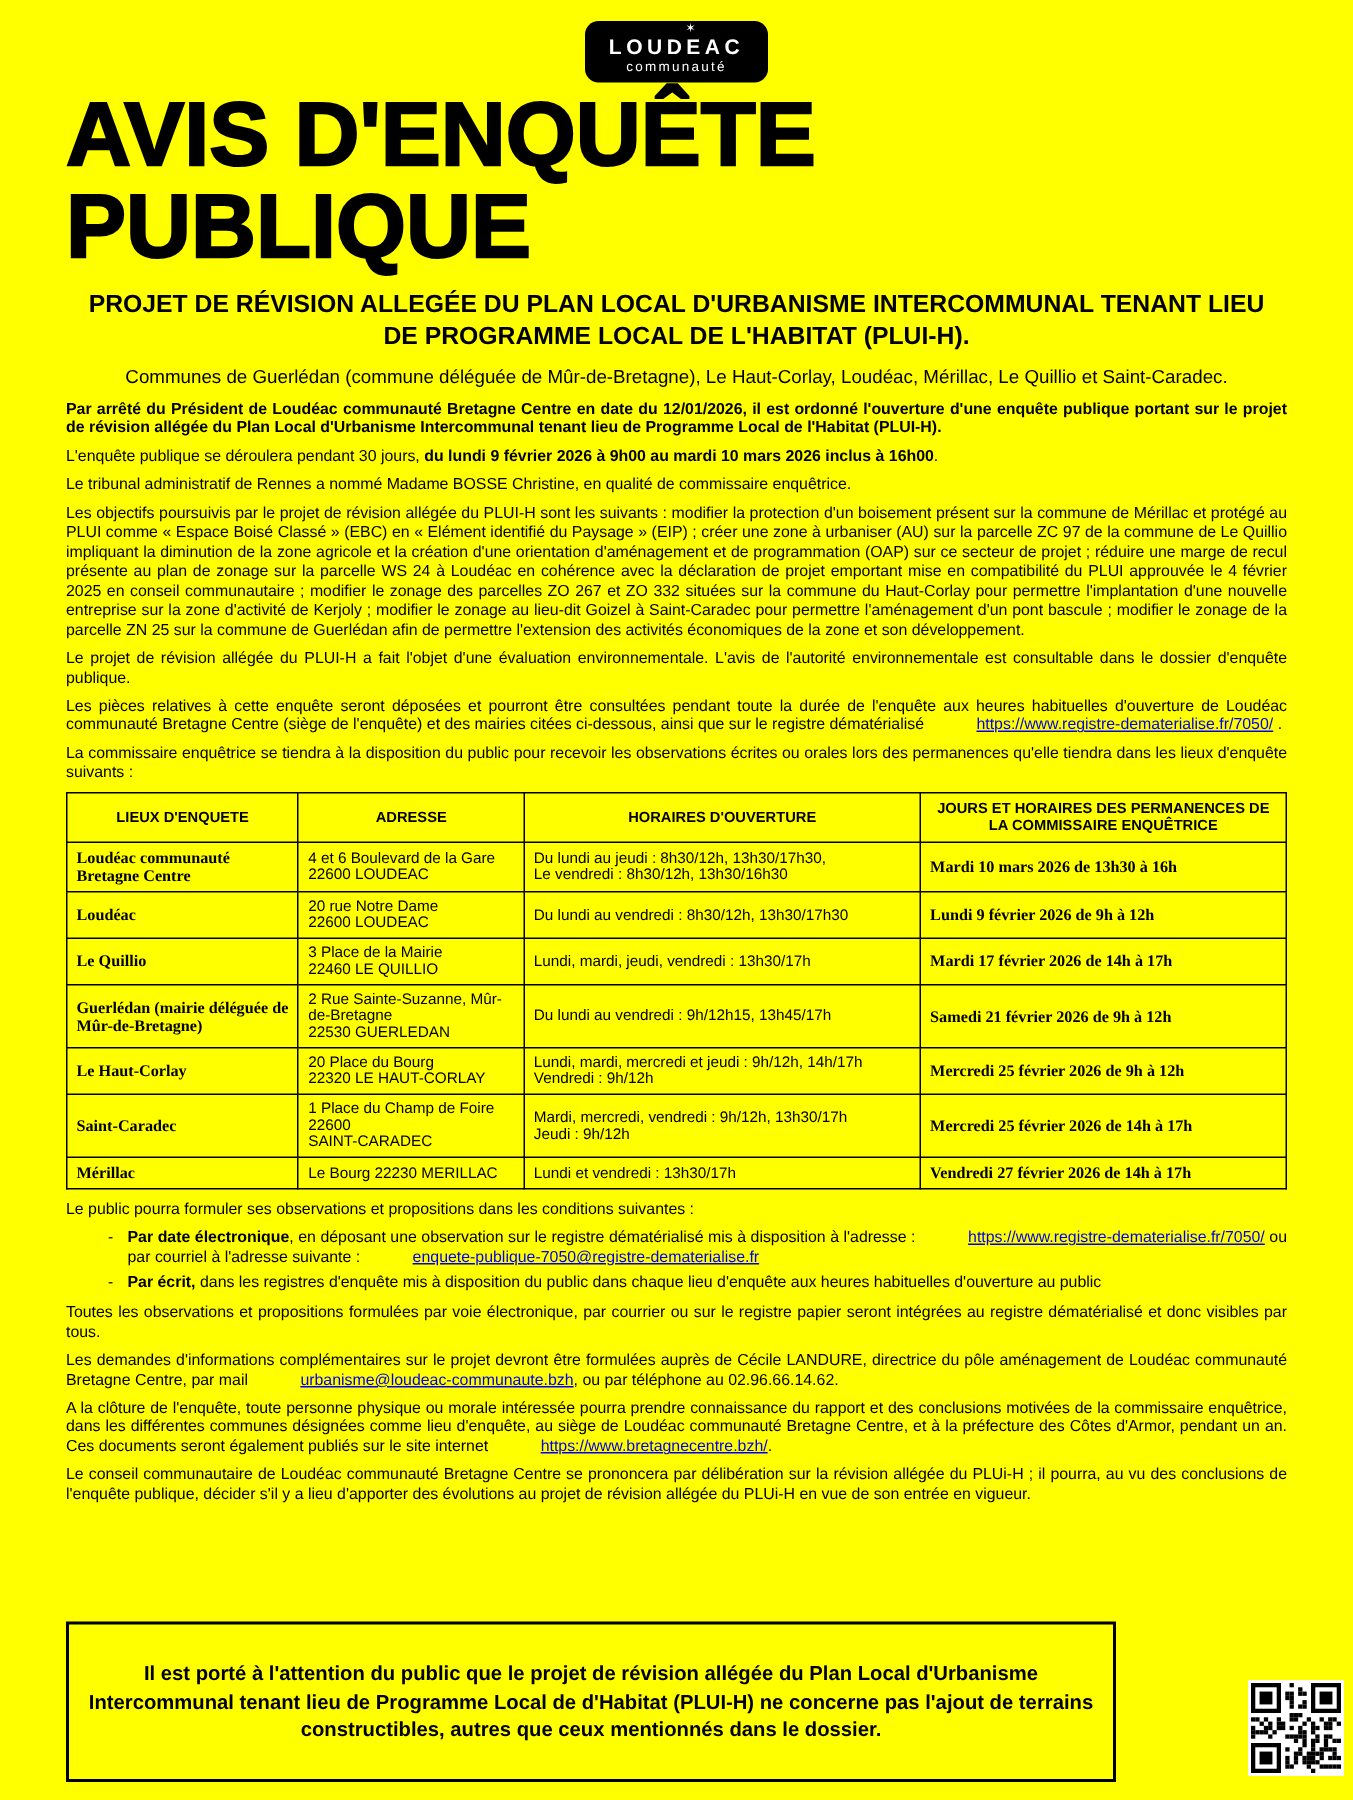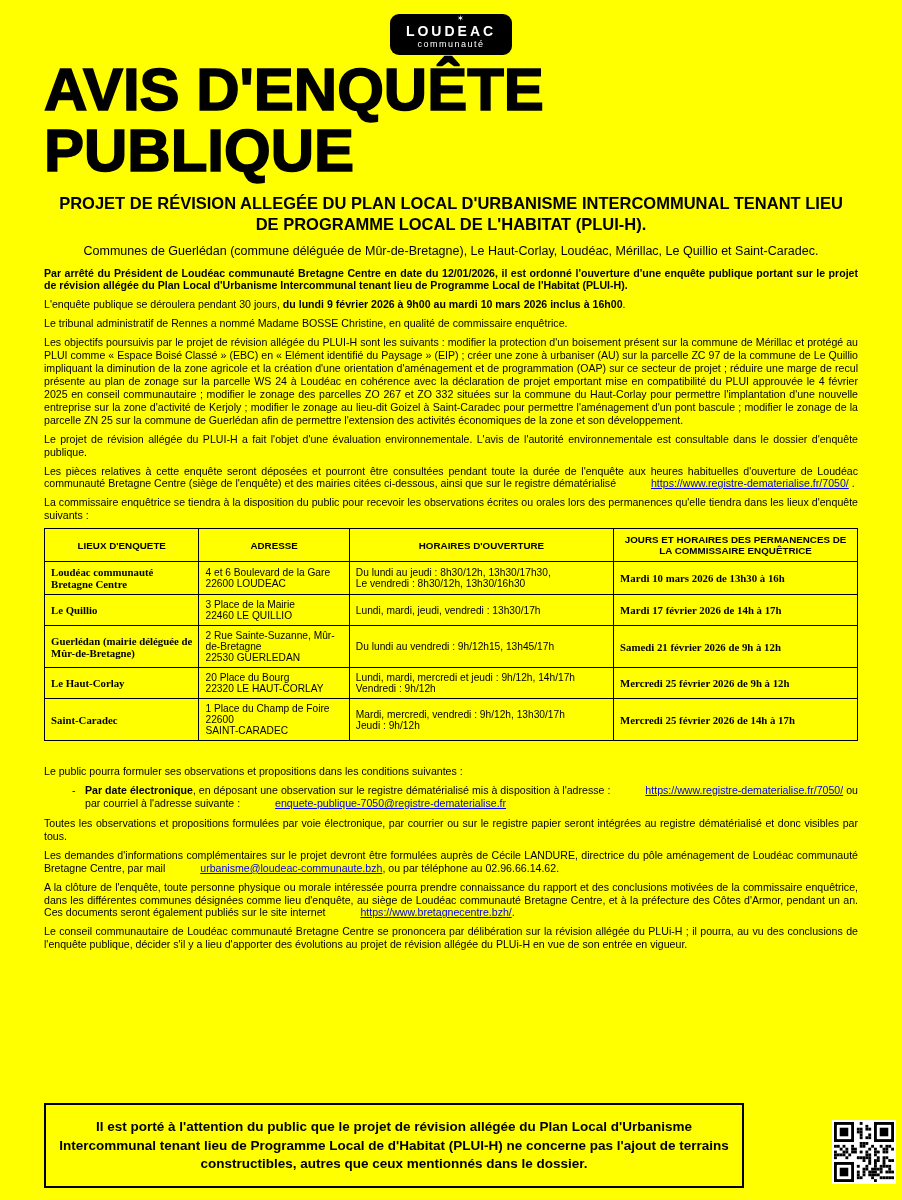--- a/index.html
+++ b/index.html
@@ -25,35 +25,35 @@
            -webkit-text-stroke: 1.6px #000; }
   .title span { display: block; }
   .subtitle { margin: 12px auto 9px; max-width: 800px; text-align: center;
               font-weight: bold; font-size: 16.5px; line-height: 1.25; }
   .communes { margin: 0 0 9px; text-align: center; font-size: 12.5px; }
   
   .para { font-size: 10.6px; line-height: 1.22; text-align: justify; margin: 0 0 6px; }
   .b { font-weight: bold; }
   a { color: #0000EE; text-decoration: underline; cursor: pointer; padding-left: 32px; }
   
-  table.enquete { width: 100%; border-collapse: collapse; margin: 2px 0 24px; }
+  table.enquete { width: 100%; border-collapse: collapse; margin: 2px 0 7px; }
   .enquete th, .enquete td { border: 1px solid #000; padding: 4px 6px; vertical-align: middle; }
   .enquete th { font-size: 9.8px; font-weight: bold; text-align: center; padding: 5px 4px; }
   .enquete td { font-size: 10.2px; }
   .enquete td.lieu, .enquete td.perm { font-weight: bold; font-size: 10.8px; font-family: Liberation Serif, serif; }
   .cl { display: block; }
   .cl:empty { display: none; }
   
   .obs-list { margin: 1px 0 7px 28px; }
   .obs-item { font-size: 10.6px; line-height: 1.22; text-align: justify;
               position: relative; padding-left: 13px; margin-bottom: 4px; }
   .obs-item::before { content: "-"; position: absolute; left: 0; top: 0; }
   
   .notice-box { position: absolute; left: 44px; bottom: 12px; width: 700px;
-                border: 2.5px solid #000; padding: 13px 12px;
+                border: 2.5px solid #000; padding: 24px 12px;
                 font-weight: bold; font-size: 13.5px; text-align: center; line-height: 1.35; }
   .qr { position: absolute; right: 6px; bottom: 16px; width: 64px; height: 64px;
         background: #fff; padding: 2px; }
   .qr svg { width: 60px; height: 60px; display: block; }
 </style>
 </head>
 <body>
 
 <div class="page">
 
@@ -110,20 +110,31 @@
             <span class="cl">4 et 6 Boulevard de la Gare</span>
             <span class="cl">22600 LOUDEAC</span>
           </td>
         <td>
             <span class="cl">Du lundi au jeudi : 8h30/12h, 13h30/17h30,</span>
             <span class="cl">Le vendredi : 8h30/12h, 13h30/16h30</span>
           </td>
         <td class="perm">Mardi 10 mars 2026 de 13h30 à 16h</td>
       </tr>
       <tr>
+        <td class="lieu">Loudéac</td>
+        <td>
+            <span class="cl">20 rue Notre Dame</span>
+            <span class="cl">22600 LOUDEAC</span>
+          </td>
+        <td>
+            <span class="cl">Du lundi au vendredi : 8h30/12h, 13h30/17h30</span>
+          </td>
+        <td class="perm">Lundi 9 février 2026 de 9h à 12h</td>
+      </tr>
+      <tr>
         <td class="lieu">Le Quillio</td>
         <td>
             <span class="cl">3 Place de la Mairie</span>
             <span class="cl">22460 LE QUILLIO</span>
           </td>
         <td>
             <span class="cl">Lundi, mardi, jeudi, vendredi : 13h30/17h</span>
           </td>
         <td class="perm">Mardi 17 février 2026 de 14h à 17h</td>
       </tr>
@@ -155,27 +166,38 @@
         <td>
             <span class="cl">1 Place du Champ de Foire 22600</span>
             <span class="cl">SAINT-CARADEC</span>
           </td>
         <td>
             <span class="cl">Mardi, mercredi, vendredi : 9h/12h, 13h30/17h</span>
             <span class="cl">Jeudi : 9h/12h</span>
           </td>
         <td class="perm">Mercredi 25 février 2026 de 14h à 17h</td>
       </tr>
+      <tr>
+        <td class="lieu">Mérillac</td>
+        <td>
+            <span class="cl">Le Bourg 22230 MERILLAC</span>
+          </td>
+        <td>
+            <span class="cl">Lundi et vendredi : 13h30/17h</span>
+          </td>
+        <td class="perm">Vendredi 27 février 2026 de 14h à 17h</td>
+      </tr>
     </tbody>
   </table>
 
   <p class="para">Le public pourra formuler ses observations et propositions dans les conditions suivantes :</p>
 
   <div class="obs-list">
     <div class="obs-item"><span class="b">Par date électronique</span><span>, en déposant une observation sur le registre dématérialisé mis à disposition à l'adresse : </span><a href="#">https://www.registre-dematerialise.fr/7050/</a><span> ou par courriel à l'adresse suivante : </span><a href="#">enquete-publique-7050@registre-dematerialise.fr</a></div>
+    <div class="obs-item"><span class="b">Par écrit,</span><span> dans les registres d'enquête mis à disposition du public dans chaque lieu d'enquête aux heures habituelles d'ouverture au public</span></div>
   </div>
 
   <p class="para">Toutes les observations et propositions formulées par voie électronique, par courrier ou sur le registre papier seront intégrées au registre dématérialisé et donc visibles par tous.</p>
 
   <p class="para"><span>Les demandes d'informations complémentaires sur le projet devront être formulées auprès de Cécile LANDURE, directrice du pôle aménagement de Loudéac communauté Bretagne Centre, par mail </span><a href="#">urbanisme@loudeac-communaute.bzh</a><span>, ou par téléphone au 02.96.66.14.62.</span></p>
 
   <p class="para"><span>A la clôture de l'enquête, toute personne physique ou morale intéressée pourra prendre connaissance du rapport et des conclusions motivées de la commissaire enquêtrice, dans les différentes communes désignées comme lieu d'enquête, au siège de Loudéac communauté Bretagne Centre, et à la préfecture des Côtes d'Armor, pendant un an. Ces documents seront également publiés sur le site internet </span><a href="#">https://www.bretagnecentre.bzh/</a><span>.</span></p>
 
   <p class="para">Le conseil communautaire de Loudéac communauté Bretagne Centre se prononcera par délibération sur la révision allégée du PLUi-H ; il pourra, au vu des conclusions de l'enquête publique, décider s'il y a lieu d'apporter des évolutions au projet de révision allégée du PLUi-H en vue de son entrée en vigueur.</p>
 

